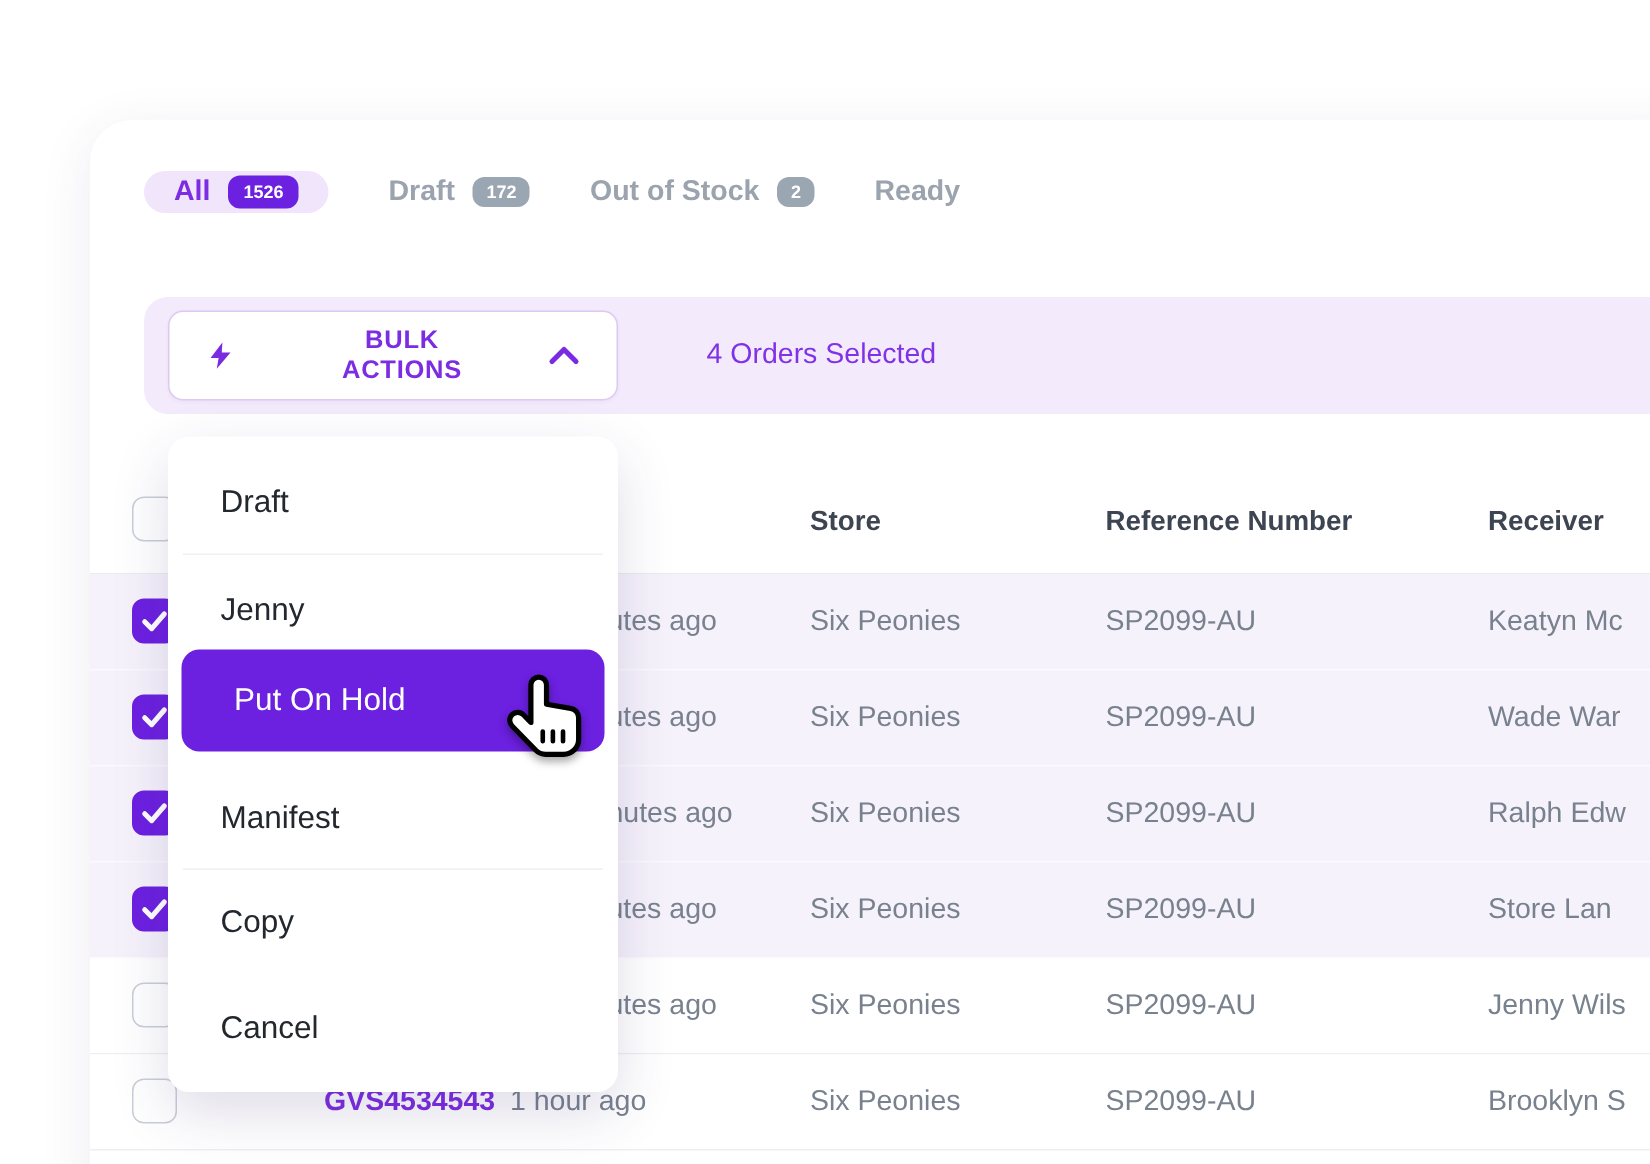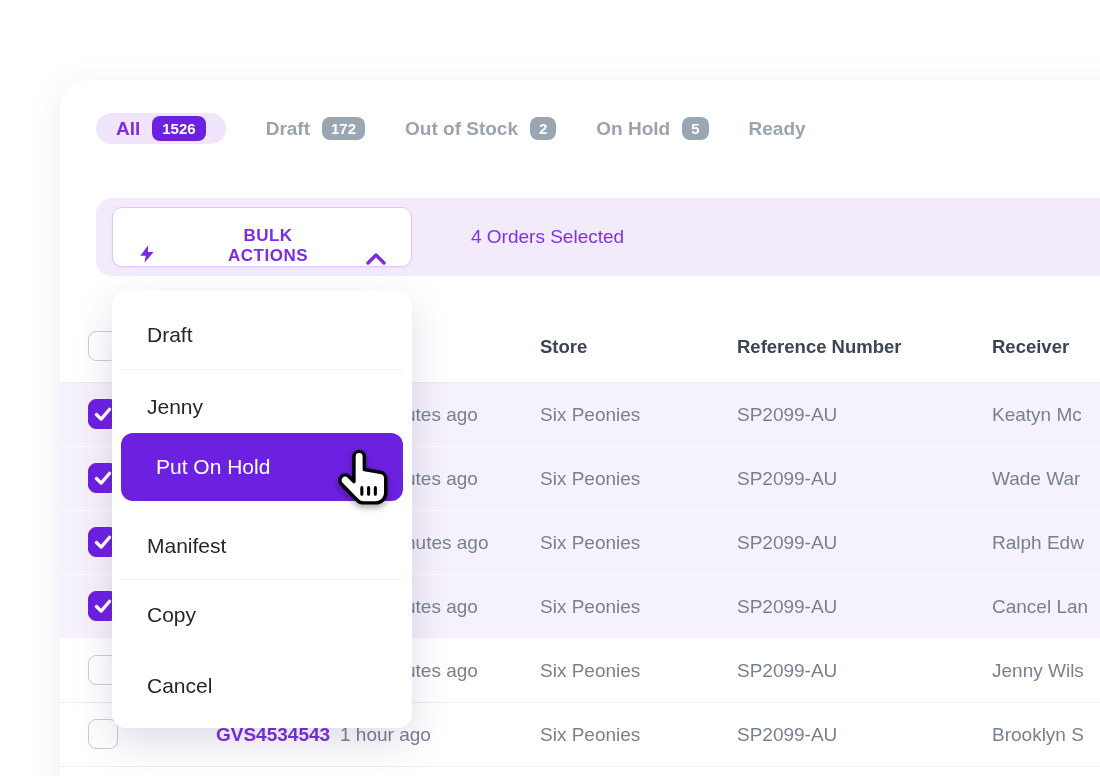--- a/index.html
+++ b/index.html
@@ -19,28 +19,28 @@
   body{font-family:"Liberation Sans","DejaVu Sans",sans-serif;}
   .canvas{position:relative;width:1100px;height:776px;overflow:hidden;background:#fff;}
   .card{position:absolute;left:60px;top:80px;width:1080px;height:760px;background:#fff;
         border-radius:28px;box-shadow:0 8px 34px rgba(70,60,120,.10);}
   
   .tabs{position:absolute;left:36px;top:24px;display:flex;align-items:center;gap:40px;white-space:nowrap;}
   .tab{display:flex;align-items:center;gap:12px;cursor:pointer;padding:13px 0;}
   .tab.active{background:var(--lavender-pill);border-radius:16px;padding:3px 20px;}
   .tab-label{font-size:19px;font-weight:700;color:var(--gray-text);}
   .tab.active .tab-label{color:var(--accent-text);}
-  .tab-badge{background:var(--badge-gray);color:#fff;font-size:15px;font-weight:700;
+  .tab-badge{background:var(--badge-gray);color:#fff;font-size:12px;font-weight:700;
              border-radius:8px;padding:4px 9px;line-height:1;}
   .tab.active .tab-badge{background:var(--accent);padding:5px 10px;}
   
   .bulk-bar{position:absolute;left:36px;top:118px;right:-40px;height:78px;
             background:var(--lavender-bar);border-radius:16px;}
   .bulk-btn{position:absolute;left:16px;top:9px;width:300px;height:60px;background:#fff;
-            border:1.5px solid #ddc9f4;border-radius:10px;display:flex;align-items:flex-end;
+            border:1.5px solid #ddc9f4;border-radius:10px;display:flex;align-items:center;
             padding:0 24px;cursor:pointer;box-shadow:0 1px 3px rgba(60,30,120,.05);gap:48px;}
   .bolt{display:flex;margin-right:14px;}
   .bulk-label{font-size:17px;font-weight:800;letter-spacing:.5px;color:var(--accent-text);}
   .chev{display:flex;margin-left:auto;}
   .sel-text{position:absolute;left:375px;top:28px;font-size:19px;font-weight:500;color:#8033e6;}
   
   .thead{position:absolute;left:0;top:230px;right:-40px;height:72px;}
   .cb{position:absolute;width:30px;height:30px;border:1.5px solid #c9cfd9;border-radius:8px;
       background:#fff;display:flex;align-items:center;justify-content:center;cursor:pointer;}
   .cb.checked{background:var(--accent);border-color:var(--accent);}
@@ -86,24 +86,20 @@
         </div>
         <div class="tab">
           <span class="tab-label">Draft</span>
           <span class="tab-badge">172</span>
         </div>
         <div class="tab">
           <span class="tab-label">Out of Stock</span>
           <span class="tab-badge">2</span>
         </div>
         <div class="tab">
-          <span class="tab-label">On Hold</span>
-          <span class="tab-badge">5</span>
-        </div>
-        <div class="tab">
           <span class="tab-label">Ready</span>
         </div>
       </div>
 
     <div class="bulk-bar">
       <button class="bulk-btn">
         <span class="bolt">
           <svg width="20" height="24" viewBox="0 0 24 24">
               <path d="M13.5 1.5 L4 14 h6.5 L9 22.5 L20 9.5 h-7 Z" fill="#7a2ae0"></path>
             </svg>
@@ -162,21 +158,21 @@
         </div>
         <div class="row checked">
           <span class="cb checked">
             <svg width="30" height="30" viewBox="0 0 30 30">
               <polyline points="8,15.5 13,20.5 22,10" stroke="#fff" stroke-width="3.6" fill="none" stroke-linecap="round" stroke-linejoin="round"></polyline>
             </svg>
           </span>
           <span class="cell created">utes ago</span>
           <span class="cell store">Six Peonies</span>
           <span class="cell ref">SP2099-AU</span>
-          <span class="cell recv">Cancel Lan</span>
+          <span class="cell recv">Store Lan</span>
         </div>
         <div class="row">
           <span class="cb"></span>
           <span class="cell created">utes ago</span>
           <span class="cell store">Six Peonies</span>
           <span class="cell ref">SP2099-AU</span>
           <span class="cell recv">Jenny Wils</span>
         </div>
         <div class="row last">
           <span class="cb"></span>

